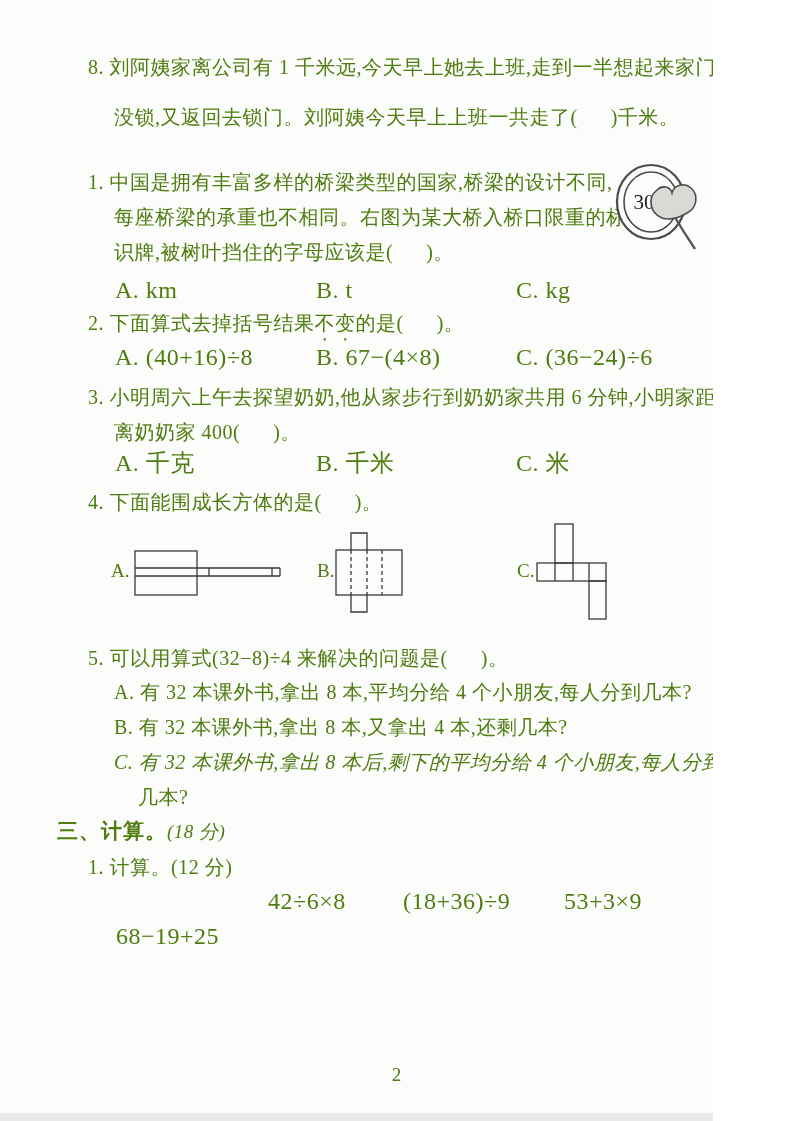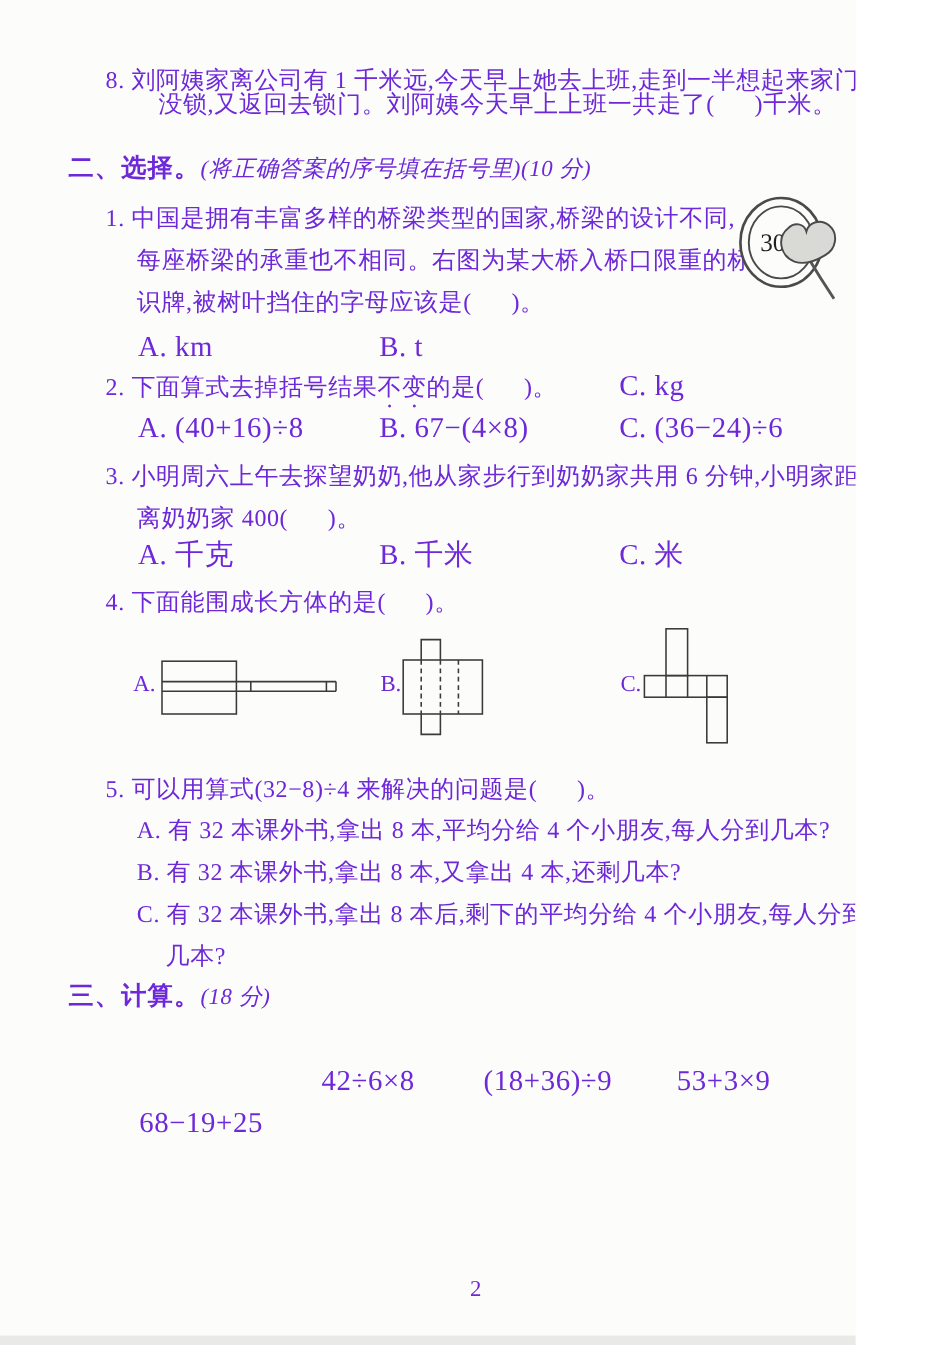--- a/index.html
+++ b/index.html
@@ -2,21 +2,21 @@
 <html><head>
 <meta charset="utf-8">
 <style>
   html,body{margin:0;padding:0;background:#ffffff;}
   .page{
     position:relative;
     width:713px;height:1121px;
     background:#fcfcfb;
     overflow:hidden;
     font-family:"Liberation Serif","DejaVu Serif",serif;
-    color:#6d28d9;
+    color:#4d7c0f;
   }
   .tline{
     position:absolute;
     font-size:20px;
     line-height:26px;
     letter-spacing:0.5px;
     white-space:pre;
   }
   .sec-title{
     font-family:"Liberation Sans","DejaVu Sans",sans-serif;
@@ -48,39 +48,38 @@
     position:absolute;left:0;bottom:0;width:793px;height:8px;
     background:#e9e9e7;
   }
 </style>
 </head>
 <body>
 
 <div class="page">
 
   <div class="tline" style="left:88px;top:54px;">8. 刘阿姨家离公司有 1 千米远,今天早上她去上班,走到一半想起来家门</div>
-  <div class="tline" style="left:114px;top:74px;margin-left:18px;">没锁,又返回去锁门。刘阿姨今天早上上班一共走了(      )千米。</div>
+  <div class="tline" style="left:114px;top:104px;">没锁,又返回去锁门。刘阿姨今天早上上班一共走了(      )千米。</div>
 
-  <div class="tline" style="left:57px;top:128px;"><span class="sec-title">二、选择。</span><span class="sec-sub">(将正确答案的序号填在括号里)(10 分)</span></div>
 
   <div class="tline" style="left:88px;top:169px;">1. 中国是拥有丰富多样的桥梁类型的国家,桥梁的设计不同,</div>
   <div class="tline" style="left:114px;top:239px;">识牌,被树叶挡住的字母应该是(      )。</div>
   <div class="tline" style="left:114px;top:204px;">每座桥梁的承重也不相同。右图为某大桥入桥口限重的标</div>
 
   <svg width="100" height="100" viewBox="0 0 100 100" style="left:611px;top:160px;">
     <ellipse cx="40" cy="42" rx="34" ry="37" fill="#fcfcfb" stroke="#4a4a4a" stroke-width="2.2"></ellipse>
     <ellipse cx="40" cy="42" rx="27" ry="30" fill="none" stroke="#4a4a4a" stroke-width="1.6"></ellipse>
     <text x="33" y="49" font-size="21" text-anchor="middle" fill="#222" font-family="Liberation Serif, DejaVu Serif, serif">30</text>
     <path d="M62,54 Q72,71 84,89" stroke="#555" stroke-width="2.4" fill="none"></path>
     <path d="M51,58 C39,53 36,38 46,30 C51,25 59,26 61,33 C63,25 73,22 80,28 C88,35 86,48 76,53 C66,59 57,60 51,58 Z" fill="#d9d9d6" stroke="#4a4a4a" stroke-width="1.6"></path>
   </svg>
 
   <div class="opt" style="left:115px;top:277px;">A. km</div>
   <div class="opt" style="left:316px;top:277px;">B. t</div>
-  <div class="opt" style="left:516px;top:277px;margin-top:32px;">C. kg</div>
+  <div class="opt" style="left:516px;top:277px;">C. kg</div>
 
   <div class="tline" style="left:88px;top:310px;"><span>2. 下面算式去掉括号结果</span><span class="emph">不变</span><span>的是(      )。</span></div>
   <div class="opt" style="left:115px;top:344px;">A. (40+16)÷8</div>
   <div class="opt" style="left:316px;top:344px;">B. 67−(4×8)</div>
   <div class="opt" style="left:516px;top:344px;">C. (36−24)÷6</div>
 
   <div class="tline" style="left:88px;top:384px;">3. 小明周六上午去探望奶奶,他从家步行到奶奶家共用 6 分钟,小明家距</div>
   <div class="tline" style="left:114px;top:419px;">离奶奶家 400(      )。</div>
   <div class="opt" style="left:115px;top:450px;">A. 千克</div>
   <div class="opt" style="left:316px;top:450px;">B. 千米</div>
@@ -114,24 +113,25 @@
     <line x1="23" y1="43" x2="23" y2="61"></line>
     <line x1="41" y1="43" x2="41" y2="61"></line>
     <line x1="57" y1="43" x2="57" y2="61"></line>
     <rect x="23" y="4" width="18" height="39"></rect>
     <rect x="57" y="61" width="17" height="38"></rect>
   </svg>
 
   <div class="tline" style="left:88px;top:645px;">5. 可以用算式(32−8)÷4 来解决的问题是(      )。</div>
   <div class="tline" style="left:114px;top:679px;">A. 有 32 本课外书,拿出 8 本,平均分给 4 个小朋友,每人分到几本?</div>
   <div class="tline" style="left:114px;top:714px;">B. 有 32 本课外书,拿出 8 本,又拿出 4 本,还剩几本?</div>
-  <div class="tline" style="left:114px;top:749px;">C. 有 32 本课外书,拿出 8 本后,剩下的平均分给 4 个小朋友,每人分到</div>
+  <div class="tline" style="left:114px;top:749px;font-style:italic;">C. 有 32 本课外书,拿出 8 本后,剩下的平均分给 4 个小朋友,每人分到</div>
   <div class="tline" style="left:138px;top:784px;">几本?</div>
 
   <div class="tline" style="left:57px;top:818px;"><span class="sec-title">三、计算。</span><span class="sec-sub">(18 分)</span></div>
+  <div class="tline" style="left:88px;top:854px;">1. 计算。(12 分)</div>
 
   <div class="opt" style="left:116px;top:888px;margin-top:35px;">68−19+25</div>
   <div class="opt" style="left:268px;top:888px;">42÷6×8</div>
   <div class="opt" style="left:403px;top:888px;">(18+36)÷9</div>
   <div class="opt" style="left:564px;top:888px;">53+3×9</div>
 
   <div class="page-num" style="top:1064px;">2</div>
   <div class="page-edge"></div>
 
 </div>

